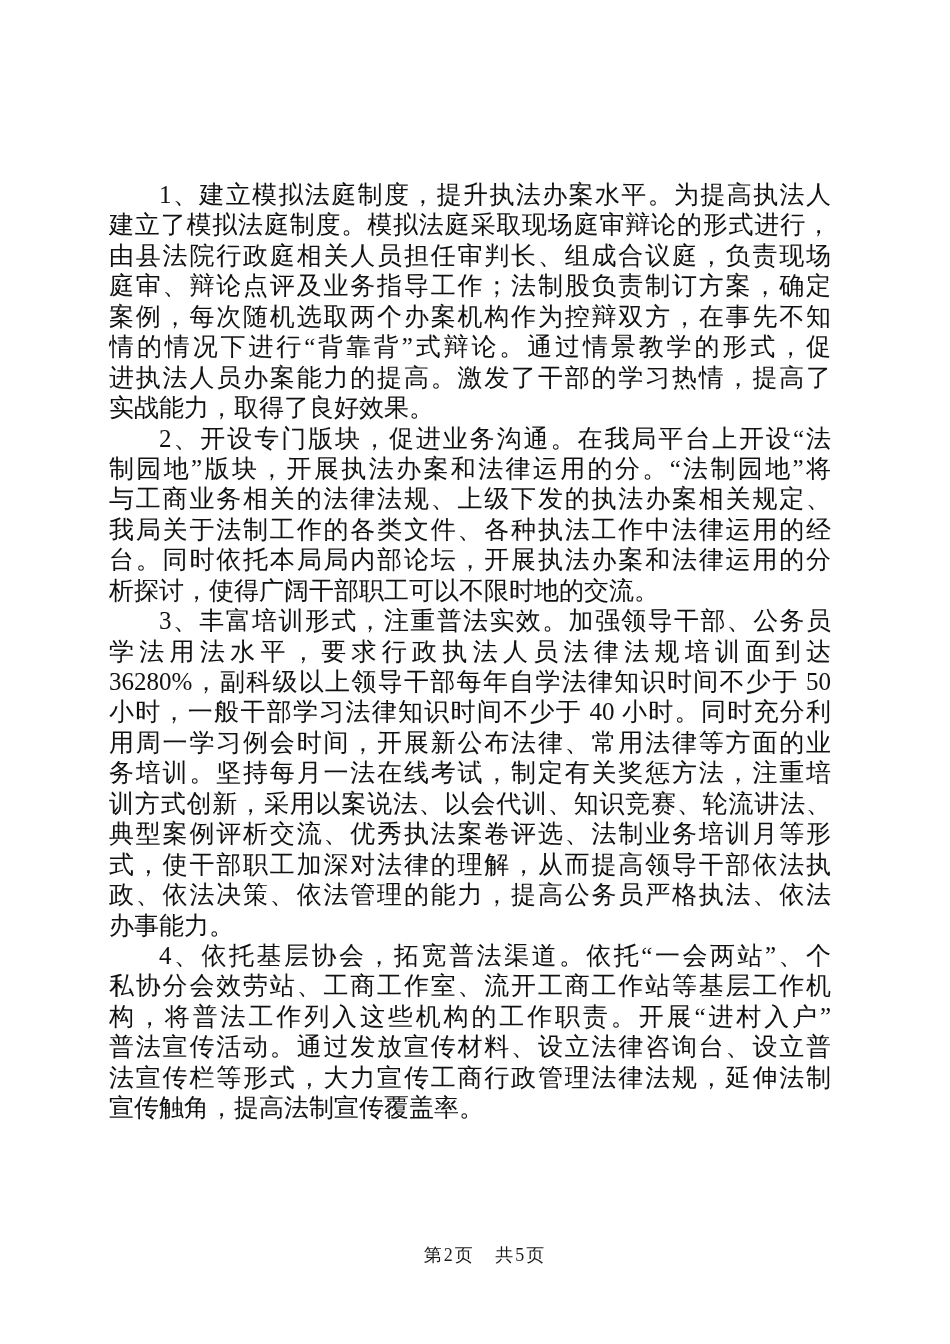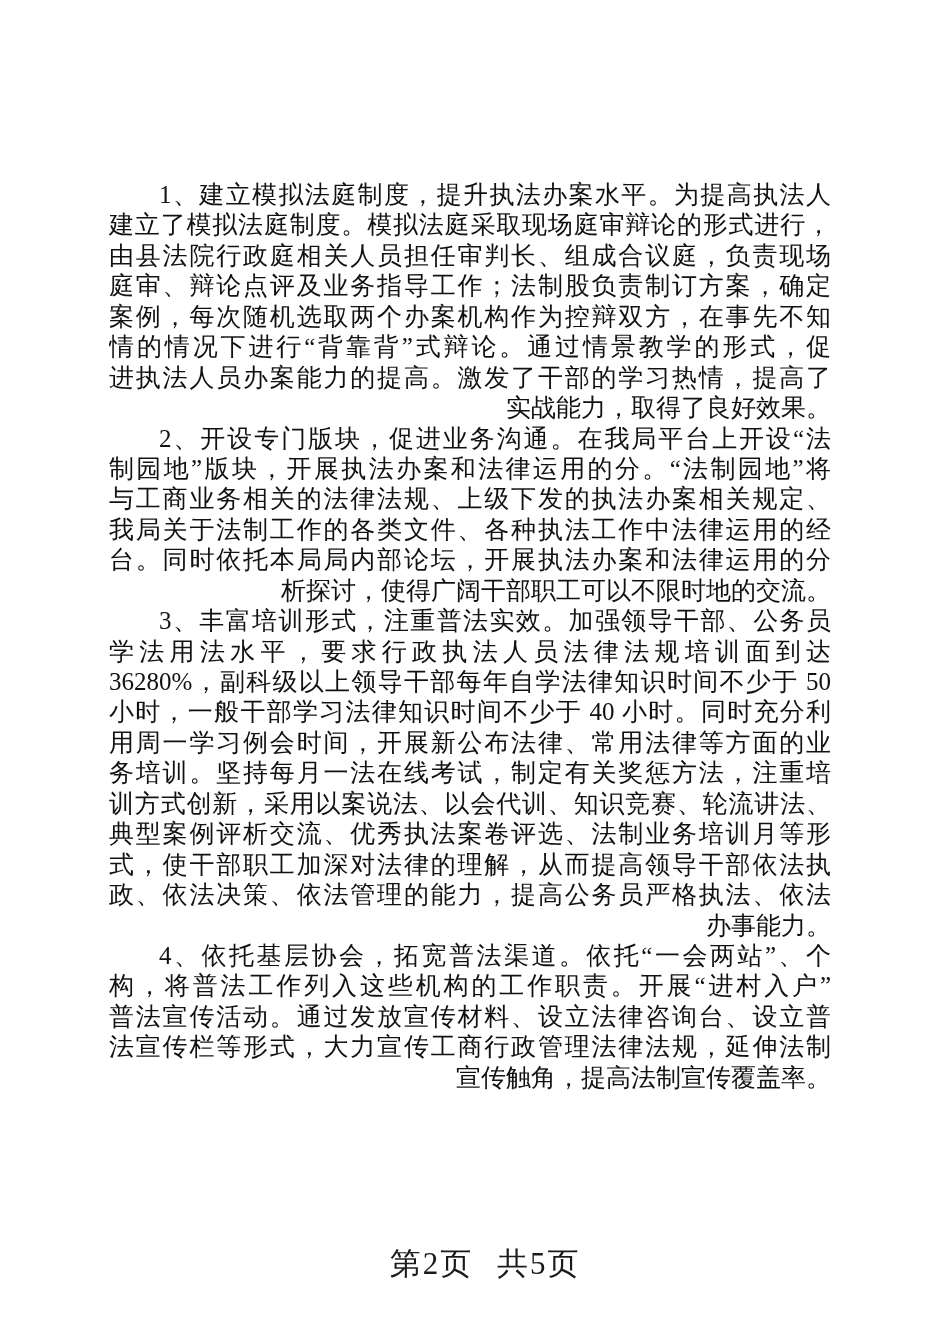--- a/index.html
+++ b/index.html
@@ -25,41 +25,41 @@
     top: 180px;
     width: 722px;
     color: #111111;
   }
   .line {
     font-size: 25px;
     line-height: 30.45px;
     height: 30.45px;
     white-space: nowrap;
     color: #111111;
-    text-align: right;
+    text-align: left;
   }
   
   .line.stretch {
     white-space: normal;
     text-align: justify;
     text-align-last: justify;
     text-justify: inter-character;
     overflow: hidden;
   }
   
   .line.first {
     text-indent: 50px;
   }
   .footer {
     position: absolute;
     left: 124px;
     top: 1243px;
     width: 722px;
     text-align: center;
-    font-size: 31px;
+    font-size: 18px;
     color: #1a1a1a;
     letter-spacing: 2px;
   }
   .footer .part {
     display: inline-block;
   }
   .footer .part + .part {
     margin-left: 14px;
   }
 </style>
@@ -88,20 +88,21 @@
       <div class="line stretch">36280%，副科级以上领导干部每年自学法律知识时间不少于 50</div>
       <div class="line stretch">小时，一般干部学习法律知识时间不少于 40 小时。同时充分利</div>
       <div class="line stretch">用周一学习例会时间，开展新公布法律、常用法律等方面的业</div>
       <div class="line stretch">务培训。坚持每月一法在线考试，制定有关奖惩方法，注重培</div>
       <div class="line stretch">训方式创新，采用以案说法、以会代训、知识竞赛、轮流讲法、</div>
       <div class="line stretch">典型案例评析交流、优秀执法案卷评选、法制业务培训月等形</div>
       <div class="line stretch">式，使干部职工加深对法律的理解，从而提高领导干部依法执</div>
       <div class="line stretch">政、依法决策、依法管理的能力，提高公务员严格执法、依法</div>
       <div class="line">办事能力。</div>
       <div class="line first stretch">4、依托基层协会，拓宽普法渠道。依托“一会两站”、个</div>
+      <div class="line stretch">私协分会效劳站、工商工作室、流开工商工作站等基层工作机</div>
       <div class="line stretch">构，将普法工作列入这些机构的工作职责。开展“进村入户”</div>
       <div class="line stretch">普法宣传活动。通过发放宣传材料、设立法律咨询台、设立普</div>
       <div class="line stretch">法宣传栏等形式，大力宣传工商行政管理法律法规，延伸法制</div>
       <div class="line">宣传触角，提高法制宣传覆盖率。</div>
     </div>
 
   <div class="footer">
     <span class="part">第2页</span>
     <span class="part">共5页</span>
   </div>

